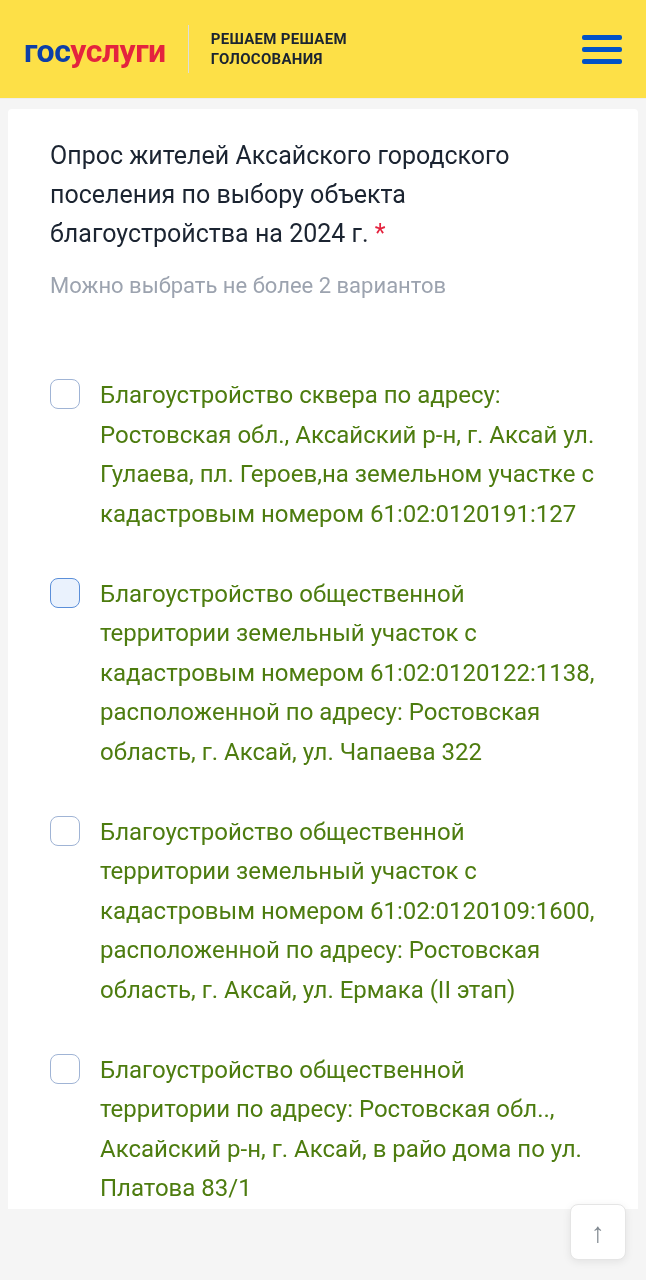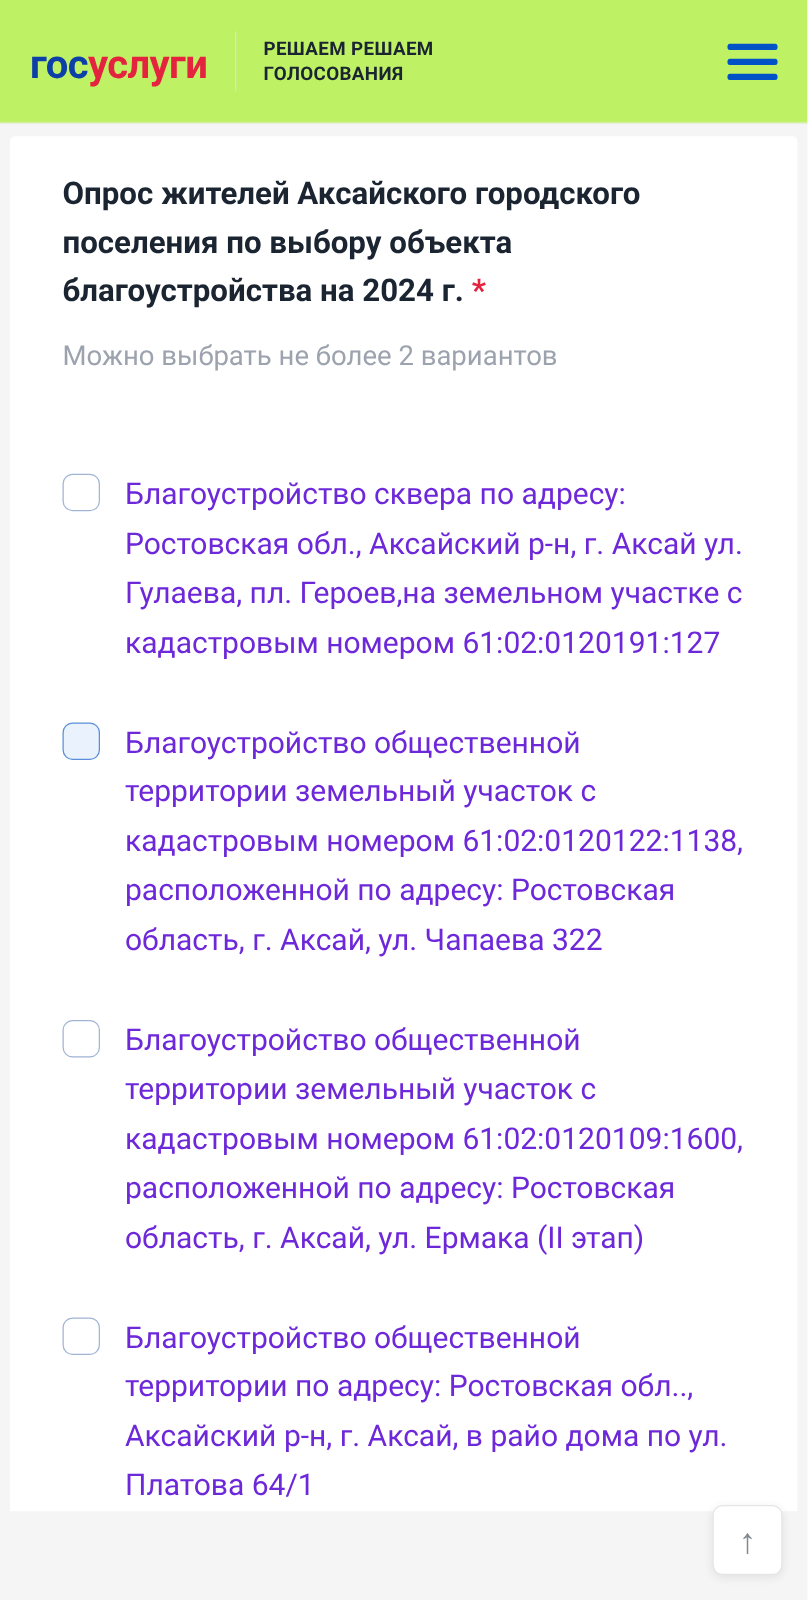--- a/index.html
+++ b/index.html
@@ -11,21 +11,21 @@
     body {
       font-family: -apple-system, BlinkMacSystemFont, "Segoe UI", Roboto, Arial, sans-serif;
       background: #f5f5f5;
       width: 646px;
       height: 1280px;
       overflow: hidden;
       position: relative;
     }
     
     .header {
-      background: #bef264;
+      background: #fde047;
       display: flex;
       align-items: center;
       justify-content: space-between;
       padding: 25px 24px;
       border-bottom: 1px solid #eee;
     }
     
     .header-left {
       display: flex;
       align-items: center;
@@ -79,21 +79,21 @@
       background: #fff;
       margin: 10px 8px 0 8px;
       padding: 28px 42px 0 42px;
       border-radius: 4px 4px 0 0;
     }
     
     .question-title {
       font-size: 25px;
       color: #1b2431;
       line-height: 1.55;
-      font-weight: 700;
+      font-weight: 400;
     }
     
     .asterisk {
       color: #e4233e;
     }
     
     .hint {
       font-size: 22px;
       color: #9ca3af;
       margin-top: 20px;
@@ -118,21 +118,21 @@
       cursor: pointer;
     }
     
     .checkbox.selected {
       border-color: #5b8fd9;
       background: #eaf2fd;
     }
     
     .option-text {
       font-size: 24px;
-      color: #6d28d9;
+      color: #4d7c0f;
       line-height: 1.65;
       font-weight: 400;
     }
     
     .scroll-top-button {
       position: absolute;
       bottom: 20px;
       right: 20px;
       width: 56px;
       height: 56px;
@@ -189,19 +189,19 @@
     <div class="option-text">Благоустройство общественной территории земельный участок с кадастровым номером 61:02:0120122:1138, расположенной по адресу: Ростовская область, г. Аксай, ул. Чапаева 322</div>
   </div>
 
   <div class="option">
     <div class="checkbox"></div>
     <div class="option-text">Благоустройство общественной территории земельный участок с кадастровым номером 61:02:0120109:1600, расположенной по адресу: Ростовская область, г. Аксай, ул. Ермака (II этап)</div>
   </div>
 
   <div class="option">
     <div class="checkbox"></div>
-    <div class="option-text">Благоустройство общественной территории по адресу: Ростовская обл.., Аксайский р-н, г. Аксай, в райо дома по ул. Платова 64/1</div>
+    <div class="option-text">Благоустройство общественной территории по адресу: Ростовская обл.., Аксайский р-н, г. Аксай, в райо дома по ул. Платова 83/1</div>
   </div>
 </div>
 
 <div class="scroll-top-button">
   <span class="arrow-up">↑</span>
 </div>
 
 </body></html>

